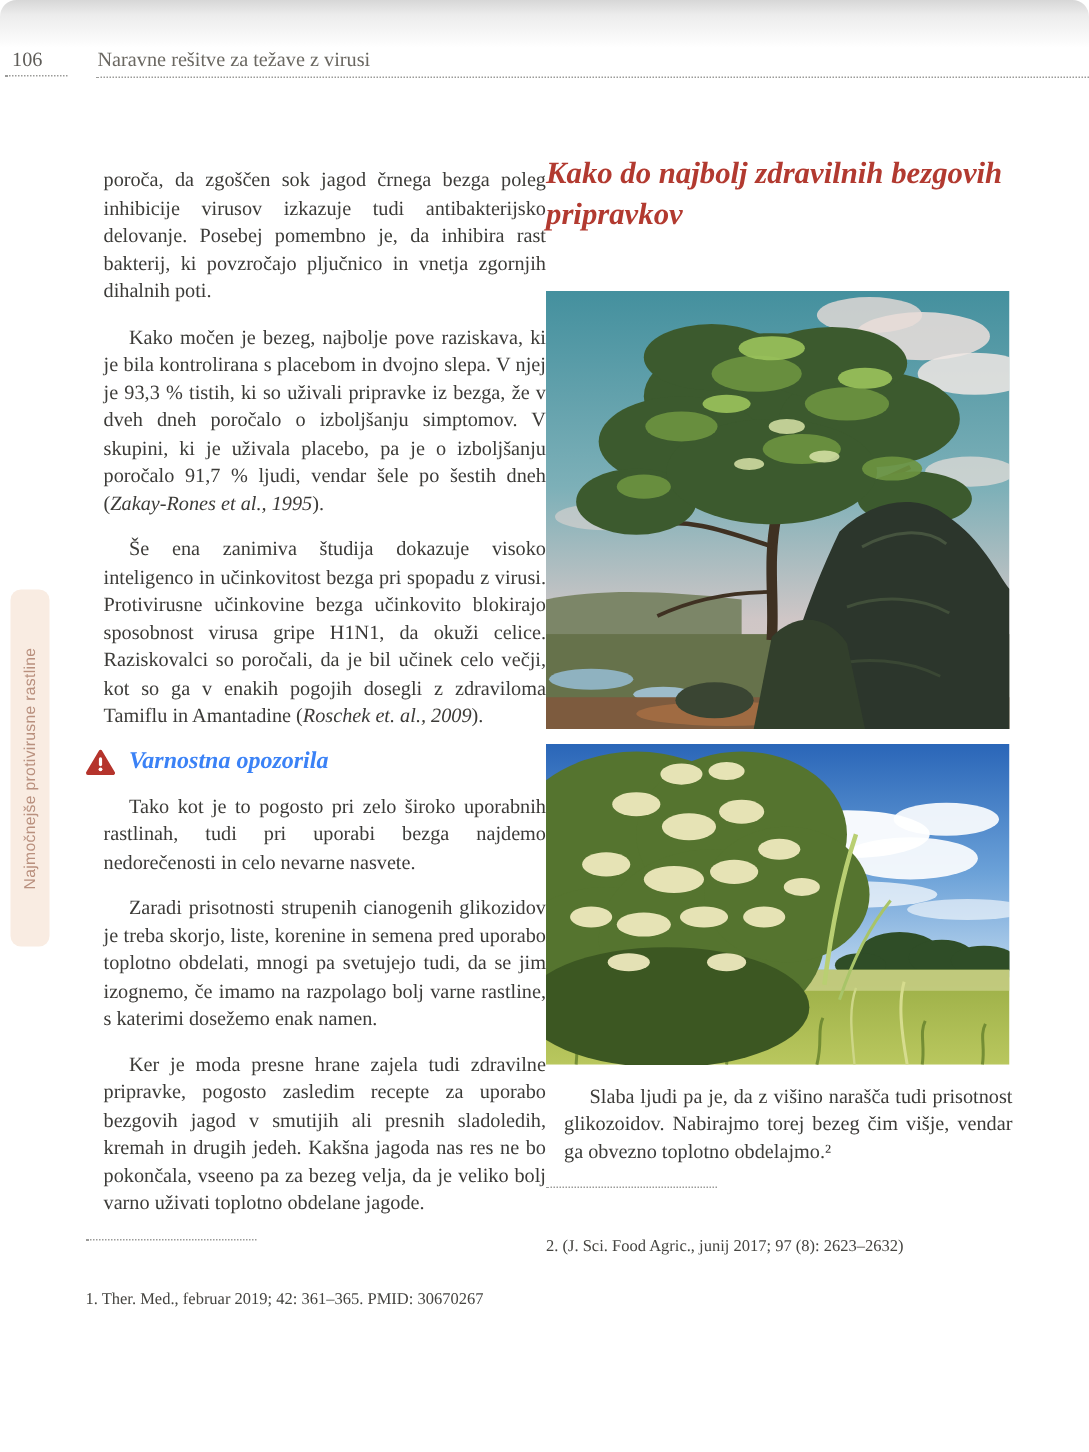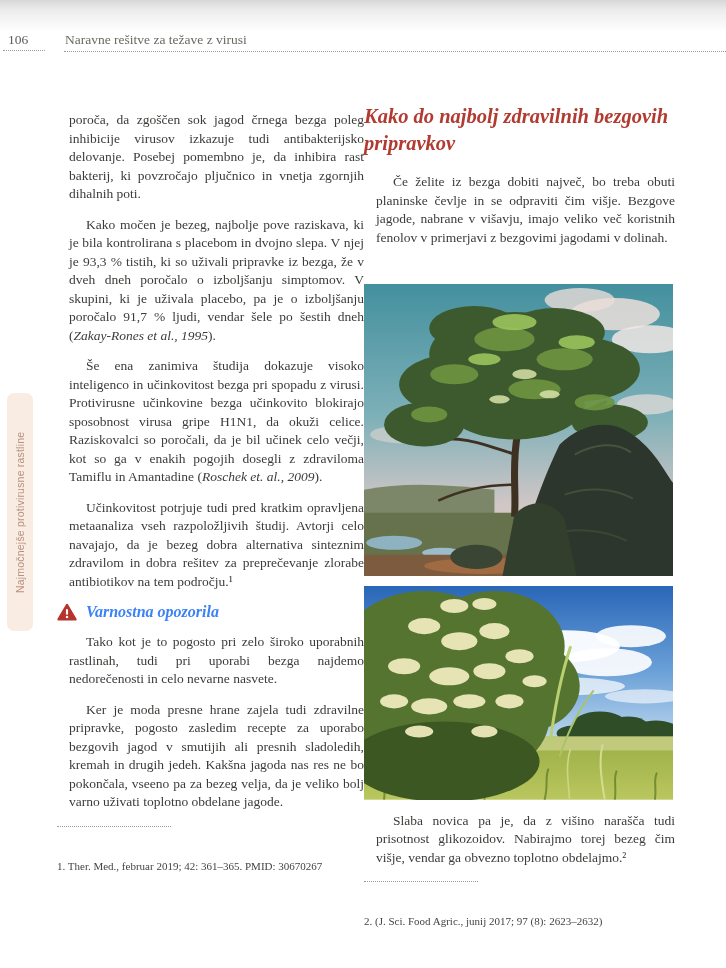--- a/index.html
+++ b/index.html
@@ -1,17 +1,17 @@
 <!DOCTYPE html>
 <html lang="sl"><head>
 <meta charset="utf-8">
 <style>
   html,body{margin:0;padding:0;background:#fff;}
   .page{position:relative;width:726px;height:968px;background:#ffffff;overflow:hidden;
-        font-family:"Liberation Serif",serif;color:#3c3b38;}
+        font-family:"Liberation Serif",serif;color:#3c3b38;border-radius:11px;}
   .top-shade{position:absolute;top:0;left:0;right:0;height:34px;
         background:linear-gradient(#d7d7d7,#ececec 10px,#ffffff 32px);}
   
   .page-num{position:absolute;left:8px;top:32px;font-size:13.5px;color:#5e5c58;}
   .num-rule{position:absolute;left:3px;top:50px;width:42px;border-top:1px dotted #9b9b99;}
   .header-title{position:absolute;left:65px;top:32px;font-size:13.5px;color:#6b6862;}
   .header-rule{position:absolute;left:64px;top:51px;width:662px;border-top:1px dotted #9b9b99;}
   
   .tab{position:absolute;left:7px;top:393px;width:26px;height:238px;background:#f9ece2;border-radius:7px;}
   .tab-label{position:absolute;inset:0;display:flex;align-items:center;justify-content:center;
@@ -49,41 +49,40 @@
   <div class="header-rule"></div>
 
   <div class="tab">
     <div class="tab-label">Najmočnejše protivirusne rastline</div>
   </div>
 
   <div class="col-left">
     <p class="body">poroča, da zgoščen sok jagod črnega bezga poleg inhibicije virusov izkazuje tudi antibakterijsko delovanje. Posebej pomembno je, da inhibira rast bakterij, ki povzročajo pljučnico in vnetja zgornjih dihalnih poti.</p>
     <p class="body ind"><span>Kako močen je bezeg, najbolje pove raziskava, ki je bila kontrolirana s placebom in dvojno slepa. V njej je 93,3 % tistih, ki so uživali pripravke iz bezga, že v dveh dneh poročalo o izboljšanju simptomov. V skupini, ki je uživala placebo, pa je o izboljšanju poročalo 91,7 % ljudi, vendar šele po šestih dneh (</span><i>Zakay-Rones et al., 1995</i><span>).</span></p>
     <p class="body ind"><span>Še ena zanimiva študija dokazuje visoko inteligenco in učinkovitost bezga pri spopadu z virusi. Protivirusne učinkovine bezga učinkovito blokirajo sposobnost virusa gripe H1N1, da okuži celice. Raziskovalci so poročali, da je bil učinek celo večji, kot so ga v enakih pogojih dosegli z zdraviloma Tamiflu in Amantadine (</span><i>Roschek et. al., 2009</i><span>).</span></p>
-    <p class="body ind">Učinkovitost potrjuje tudi pred kratkim opravljena metaanaliza vseh razpoložljivih študij. Avtorji celo navajajo, da je bezeg dobra alternativa sinteznim zdravilom in dobra rešitev za preprečevanje zlorabe antibiotikov na tem področju.¹</p>
 
     <div class="warn">
       <svg viewBox="0 0 24 22" aria-hidden="true">
         <path d="M12 2.5 L22.3 20 L1.7 20 Z" fill="#b5342c" stroke="#b5342c" stroke-width="3" stroke-linejoin="round"></path>
         <rect x="10.7" y="7.2" width="2.6" height="7.2" rx="1.3" fill="#ffffff"></rect>
         <circle cx="12" cy="17" r="1.55" fill="#ffffff"></circle>
       </svg>
       <span class="warn-title">Varnostna opozorila</span>
     </div>
 
     <p class="body ind">Tako kot je to pogosto pri zelo široko uporabnih rastlinah, tudi pri uporabi bezga najdemo nedorečenosti in celo nevarne nasvete.</p>
+    <p class="body ind">Zaradi prisotnosti strupenih cianogenih glikozidov je treba skorjo, liste, korenine in semena pred uporabo toplotno obdelati, mnogi pa svetujejo tudi, da se jim izognemo, če imamo na razpolago bolj varne rastline, s katerimi dosežemo enak namen.</p>
     <p class="body ind">Ker je moda presne hrane zajela tudi zdravilne pripravke, pogosto zasledim recepte za uporabo bezgovih jagod v smutijih ali presnih sladoledih, kremah in drugih jedeh. Kakšna jagoda nas res ne bo pokončala, vseeno pa za bezeg velja, da je veliko bolj varno uživati toplotno obdelane jagode.</p>
 
     <div class="fn-sep"></div>
     <div class="fn">1.  Ther. Med., februar 2019; 42: 361–365. PMID: 30670267</div>
   </div>
 
   <div class="col-right">
     <h2 class="head2">Kako do najbolj zdravilnih bezgovih pripravkov</h2>
-    <p class="body ind">Če želite iz bezga dobiti največ, bo treba obuti planinske čevlje in se odpraviti čim višje. Bezgove jagode, nabrane v višavju, imajo veliko več koristnih fenolov v primerjavi z bezgovimi jagodami v dolinah.</p>
 
     <svg class="photo photo-1" viewBox="0 0 308 291" aria-hidden="true">
       <defs>
         <linearGradient id="sky1" x1="0" y1="0" x2="0" y2="1">
           <stop offset="0" stop-color="#44909e"></stop>
             <stop offset="0.45" stop-color="#7db0b8"></stop>
           <stop offset="0.75" stop-color="#cfc6c6"></stop>
             <stop offset="1" stop-color="#d9cfc4"></stop>
         </linearGradient>
       </defs>
@@ -203,18 +202,18 @@
           <ellipse cx="170" cy="95" rx="12" ry="6"></ellipse>
         <ellipse cx="90" cy="20" rx="14" ry="7"></ellipse>
           <ellipse cx="120" cy="18" rx="12" ry="6"></ellipse>
         <ellipse cx="55" cy="145" rx="14" ry="6"></ellipse>
           <ellipse cx="120" cy="145" rx="13" ry="6"></ellipse>
       </g>
       <path d="M185,160 C190,120 196,90 206,60" stroke="#b9cf72" stroke-width="3" fill="none"></path>
       <path d="M195,170 C205,140 216,120 229,104" stroke="#a8c468" stroke-width="2" fill="none"></path>
     </svg>
 
-    <p class="body ind closing">Slaba novica pa je, da z višino narašča tudi prisotnost glikozoidov. Nabirajmo torej bezeg čim višje, vendar ga obvezno toplotno obdelajmo.²</p>
+    <p class="body ind closing">Slaba ljudi pa je, da z višino narašča tudi prisotnost glikozoidov. Nabirajmo torej bezeg čim višje, vendar ga obvezno toplotno obdelajmo.²</p>
 
     <div class="fn-sep"></div>
     <div class="fn">2.  (J. Sci. Food Agric., junij 2017; 97 (8): 2623–2632)</div>
   </div>
 </div>
 
 </body></html>

